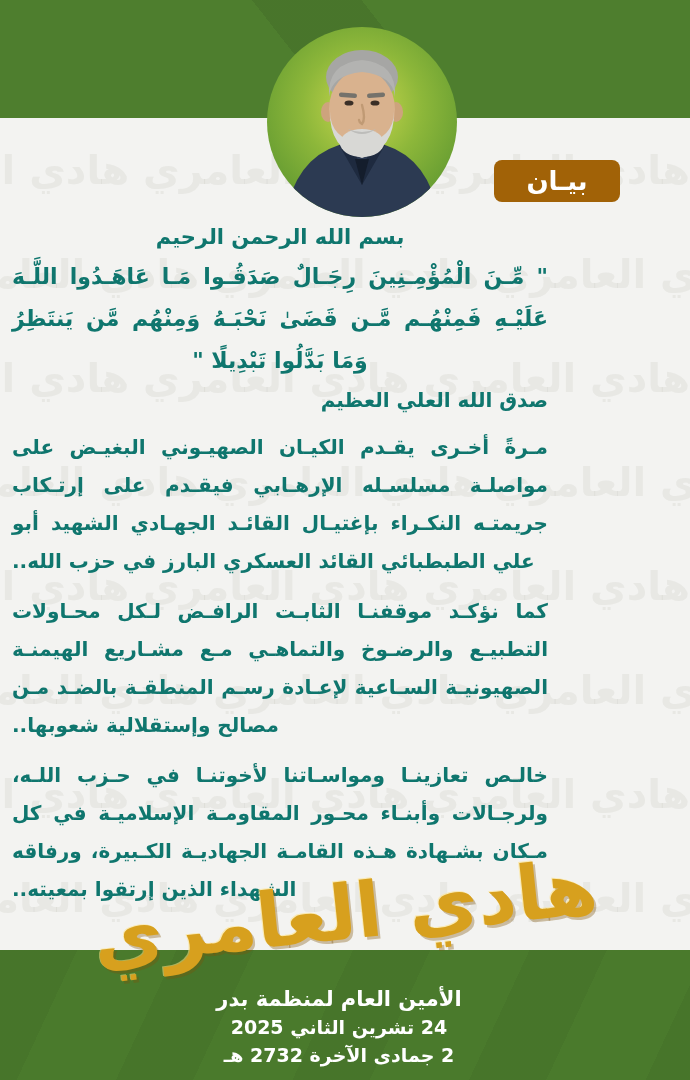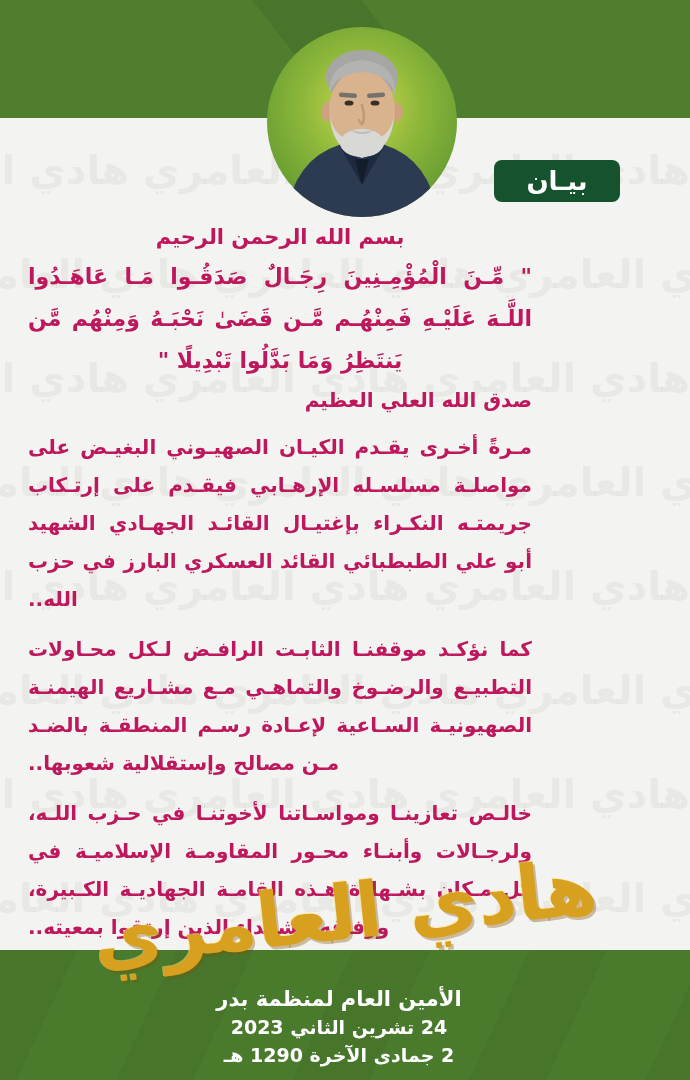--- a/index.html
+++ b/index.html
@@ -42,29 +42,29 @@
   }
   .wm-row:nth-child(even){margin-right:-70px;}
   
   .portrait{
     position:absolute;left:267px;top:27px;width:190px;height:190px;
     border-radius:50%;overflow:hidden;z-index:5;
   }
   
   .badge{
     position:absolute;left:494px;top:160px;width:126px;height:42px;
-    background:#14532d;border-radius:8px;
+    background:#a16207;border-radius:8px;
     display:flex;align-items:center;justify-content:center;
     color:#ffffff;font-weight:bold;font-size:26px;z-index:6;
   }
   
   .content{
     position:absolute;left:0;top:118px;width:560px;height:832px;
-    padding:0 28px;box-sizing:border-box;
-    direction:rtl;color:#be185d;z-index:4;
+    padding:0 12px;box-sizing:border-box;
+    direction:rtl;color:#0f766e;z-index:4;
   }
   .bismillah{
     margin:102px 0 2px;text-align:center;
     font-weight:bold;font-size:21px;line-height:34px;
   }
   .verse{
     margin:0 0 2px;
     text-align:justify;text-align-last:center;
     font-weight:bold;font-size:22px;line-height:42px;
   }
@@ -173,17 +173,17 @@
     <p class="para">كما نؤكـد موقفنـا الثابـت الرافـض لـكل محـاولات التطبيـع والرضـوخ والتماهـي مـع مشـاريع الهيمنـة الصهيونيـة السـاعية لإعـادة رسـم المنطقـة بالضـد مـن مصالح وإستقلالية شعوبها..</p>
     <p class="para">خالـص تعازينـا ومواسـاتنا لأخوتنـا في حـزب اللـه، ولرجـالات وأبنـاء محـور المقاومـة الإسلاميـة في كل مـكان بشـهادة هـذه القامـة الجهاديـة الكـبيرة، ورفاقه الشهداء الذين إرتقوا بمعيته..</p>
   </div>
 
   <div class="signature">
     <span>هادي العامري</span>
   </div>
 
   <div class="footer-text">
     <div class="sig-title">الأمين العام لمنظمة بدر</div>
-    <div class="sig-date">24 تشرين الثاني 2023</div>
-    <div class="sig-date">2 جمادى الآخرة 1290 هـ</div>
+    <div class="sig-date">24 تشرين الثاني 2025</div>
+    <div class="sig-date">2 جمادى الآخرة 2732 هـ</div>
   </div>
 
 </div>
 
 </body></html>

